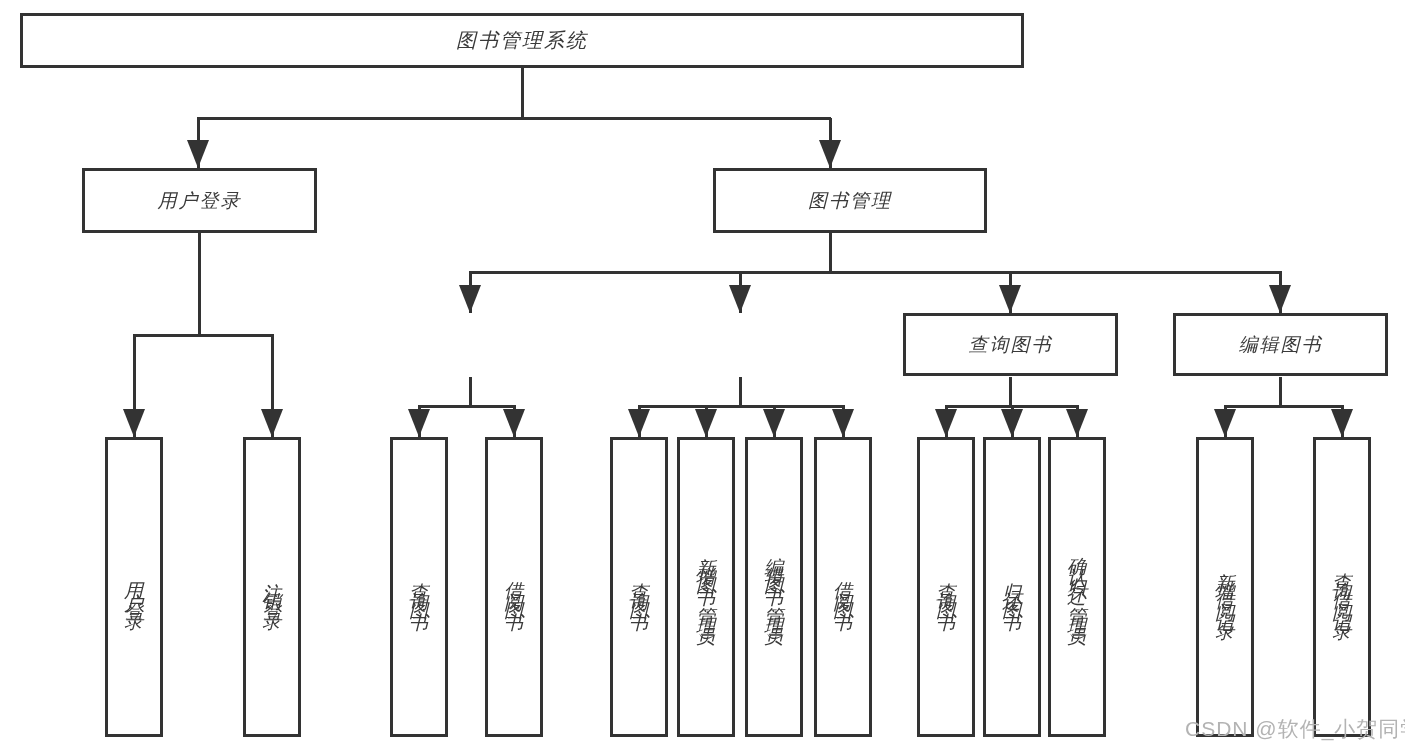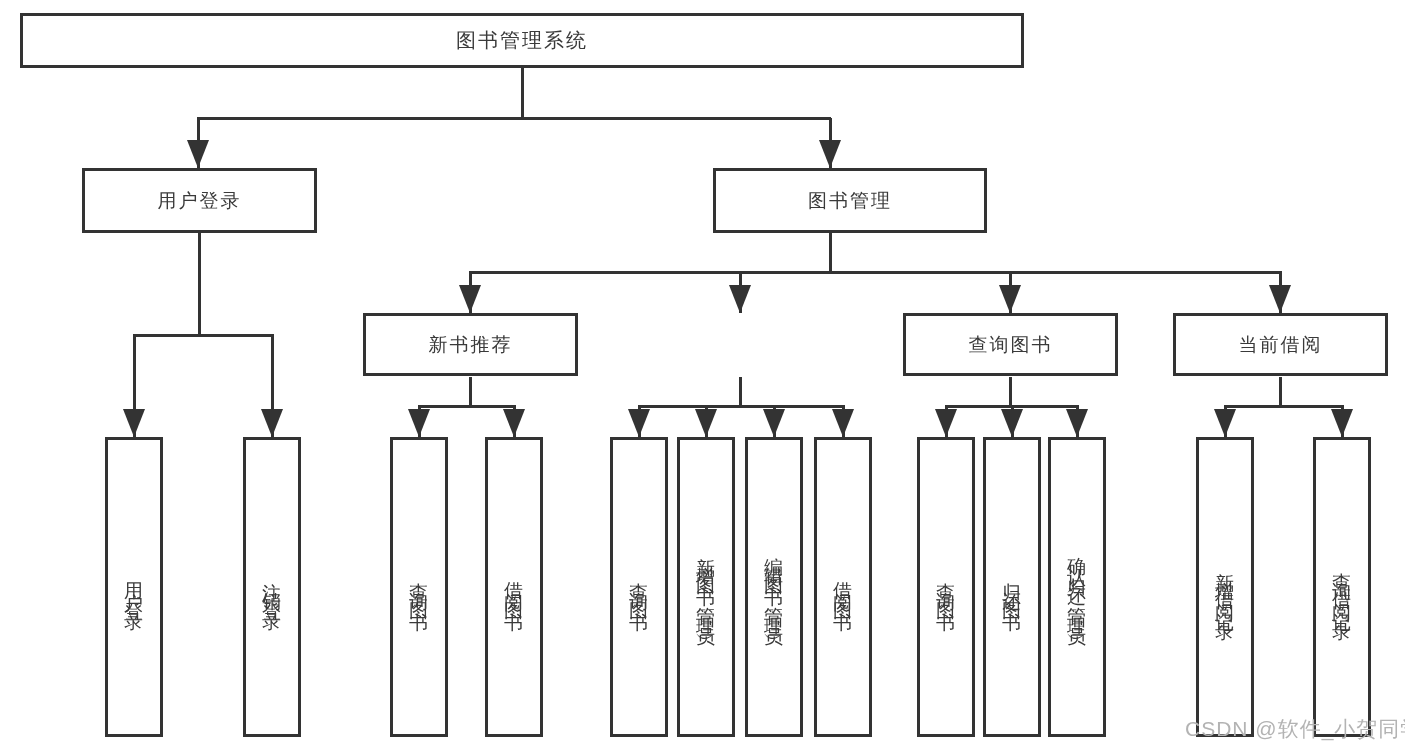--- a/index.html
+++ b/index.html
@@ -3,21 +3,21 @@
 <meta charset="utf-8">
 <style>
   html,body{margin:0;padding:0;background:#ffffff;}
   .stage{
     position:relative;width:1405px;height:747px;background:#ffffff;overflow:hidden;
     font-family:"Liberation Sans", sans-serif;color:#3a3a3a;
   }
   .node{
     position:absolute;box-sizing:border-box;background:#ffffff;border:3px solid #333333;
     display:flex;align-items:center;justify-content:center;
-    font-size:19px;letter-spacing:2px;text-align:center;z-index:2;
+    font-size:19px;letter-spacing:2px;text-align:center;z-index:2;font-style:italic;
   }
   .root-node{font-size:20px;}
   .leaf{
     writing-mode:vertical-rl;text-orientation:upright;
     letter-spacing:10px;font-size:19px;line-height:1;
   }
   .vline,.hline{position:absolute;background:#333333;z-index:1;}
   .vline{width:3px;}
   .hline{height:3px;}
   .arrow{
@@ -34,26 +34,25 @@
 <body>
 
 <div class="stage">
 
   <div class="node root-node" style="left:20px;top:13px;width:1004px;height:55px;">图书管理系统</div>
 
   <div class="node" style="left:82px;top:168px;width:235px;height:65px;">用户登录</div>
 
   <div class="node" style="left:713px;top:168px;width:274px;height:65px;">图书管理</div>
 
-  <div class="node" style="left:363px;top:313px;width:215px;height:63px;">新书推荐</div>
 
 
   <div class="node" style="left:903px;top:313px;width:215px;height:63px;">查询图书</div>
 
-  <div class="node" style="left:1173px;top:313px;width:215px;height:63px;">当前借阅</div>
+  <div class="node" style="left:1173px;top:313px;width:215px;height:63px;">编辑图书</div>
 
   <div class="node leaf" style="left:105px;top:437px;width:58px;height:300px;">用户登录</div>
 
   <div class="node leaf" style="left:243px;top:437px;width:58px;height:300px;">注销登录</div>
 
   <div class="node leaf" style="left:390px;top:437px;width:58px;height:300px;">查询图书</div>
 
   <div class="node leaf" style="left:485px;top:437px;width:58px;height:300px;">借阅图书</div>
 
   <div class="node leaf" style="left:610px;top:437px;width:58px;height:300px;">查询图书</div>

